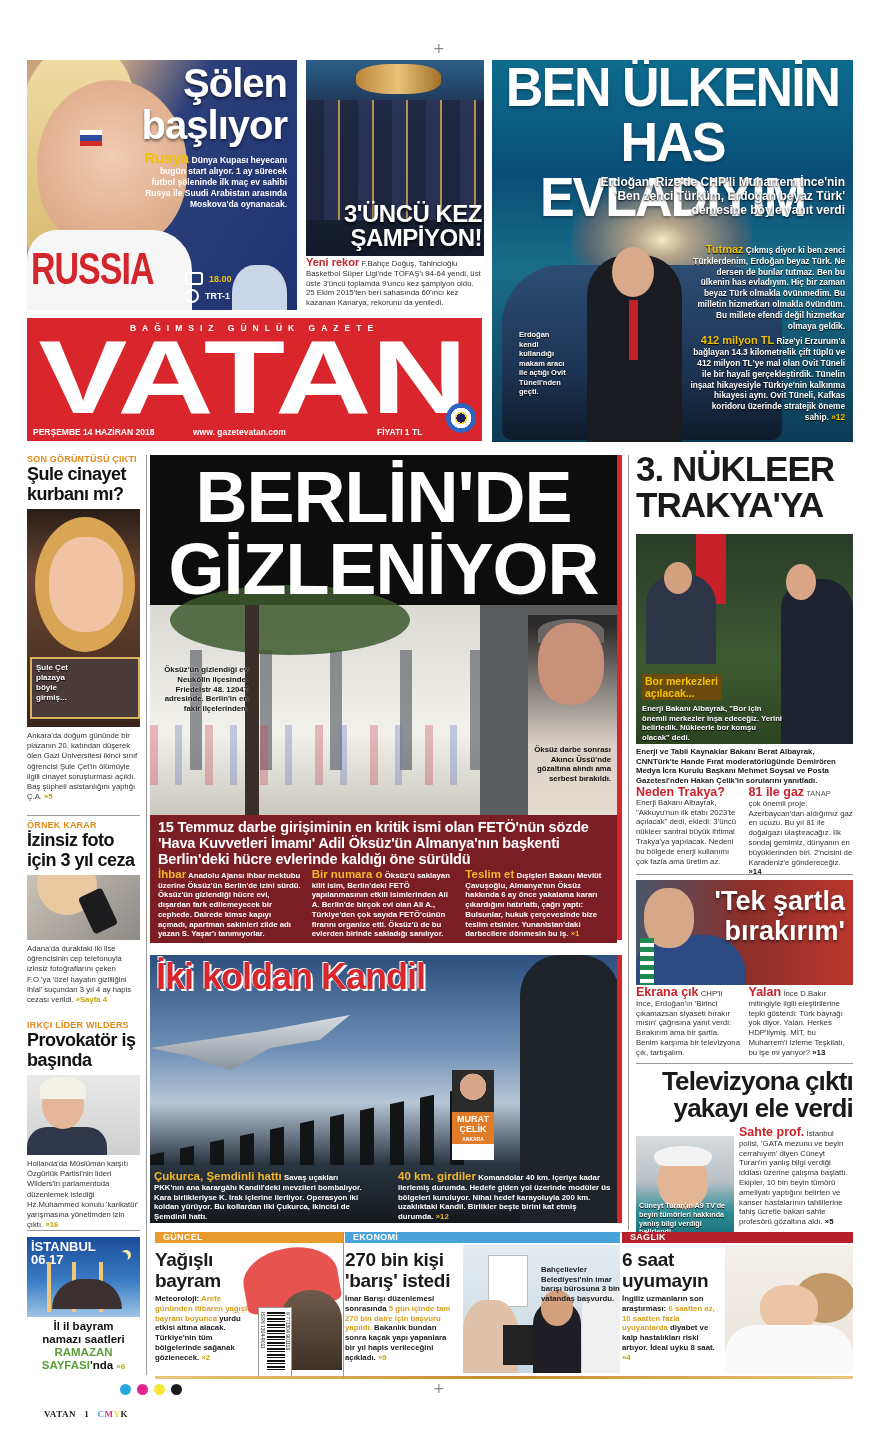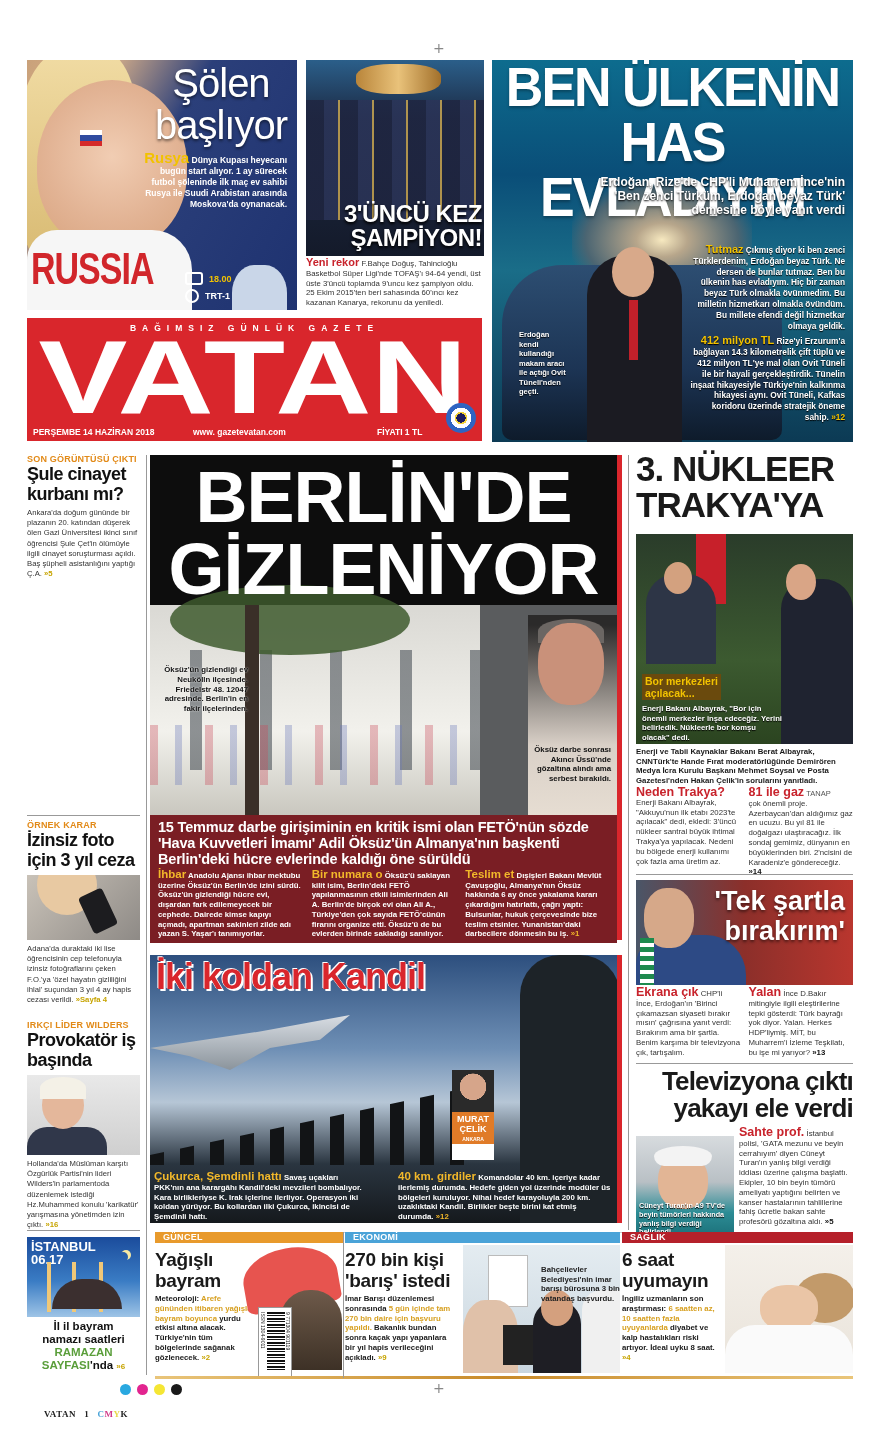--- a/index.html
+++ b/index.html
@@ -8,21 +8,21 @@
   .abs { position: absolute; }
   .crop-mark { position: absolute; color: #888; font-size: 14px; line-height: 14px; font-family: "DejaVu Sans", sans-serif; }
 
   
   .promo-russia { left: 27px; top: 60px; width: 270px; height: 250px; background: linear-gradient(120deg, #c9a17a 0%, #d8b08a 20%, #2b3f7a 45%, #1e3270 100%); overflow: hidden; }
   .promo-russia .face { position: absolute; left: 10px; top: 20px; width: 150px; height: 170px; border-radius: 50% 50% 45% 45%; background: radial-gradient(circle at 50% 45%, #f1cdb3 0%, #e2b394 55%, #d7a27c 100%); }
   .promo-russia .hair { position: absolute; left: -10px; top: -10px; width: 120px; height: 230px; background: linear-gradient(180deg,#f1dca4,#d6b76e); border-radius: 40% 30% 20% 40%; }
   .promo-russia .flag { position: absolute; left: 53px; top: 70px; width: 22px; height: 16px; background: linear-gradient(#fff 0 33%, #2f4ba0 33% 66%, #d52a2a 66%); }
   .promo-russia .shirt { position: absolute; left: 0; top: 170px; width: 165px; height: 90px; background: #f6f6f6; border-radius: 30px 40px 0 0; }
   .promo-russia .shirt-text { position: absolute; left: 4px; top: 190px; font-family: "Liberation Sans", sans-serif; font-weight: 900; font-size: 34px; color: #d1262b; letter-spacing: -1px; transform: scaleY(1.3); }
-  .promo-russia .title { position: absolute; right: 10px; top: 2px; text-align: center; font-weight: 400; font-size: 40px; line-height: 42px; color: #fff; letter-spacing: -1px; text-shadow: 0 2px 3px rgba(0,0,0,.5); }
+  .promo-russia .title { position: absolute; right: 10px; top: 2px; text-align: right; font-weight: 700; font-size: 40px; line-height: 42px; color: #fff; letter-spacing: -1px; text-shadow: 0 2px 3px rgba(0,0,0,.5); }
   .promo-russia .kicker { color: #f2c200; font-weight: 700; font-size: 15px; }
   .promo-russia .blurb { position: absolute; right: 10px; top: 92px; width: 150px; text-align: right; font-size: 8.5px; line-height: 11px; color: #fff; font-weight: 700; }
   .promo-russia .tv { position: absolute; left: 158px; top: 212px; color: #fff; font-weight: 700; font-size: 9px; }
   .promo-russia .tv .row { display: flex; align-items: center; gap: 6px; margin-bottom: 4px; }
   .promo-russia .tv .ico { width: 18px; height: 13px; border: 2px solid #fff; border-radius: 3px; }
   .promo-russia .tv .clk { width: 14px; height: 14px; border: 2px solid #fff; border-radius: 50%; }
   .promo-russia .tv .val { color: #f2c200; }
   .promo-russia .mascot { position: absolute; left: 205px; top: 205px; width: 55px; height: 70px; background: #c9d6e8; border-radius: 40% 40% 20% 20%; }
 
   .promo-basket { left: 306px; top: 60px; width: 178px; height: 196px; background: linear-gradient(180deg,#2b5f8a 0%, #1c2a44 30%, #141a2a 100%); overflow: hidden; }
@@ -263,20 +263,27 @@
   <div class="logo">VATAN</div>
   <div class="date">PERŞEMBE 14 HAZİRAN 2018</div>
   <div class="url">www. gazetevatan.com</div>
   <div class="price">FİYATI 1 TL</div>
   <div class="eye"></div>
 </div>
 
 <div class="abs left-col" style="top:454px;">
   <div class="kicker-orange">SON GÖRÜNTÜSÜ ÇIKTI</div>
   <div class="left-head">Şule cinayet kurbanı mı?</div>
+  <div class="photo-sule" style="margin-top:5px;">
+    <div class="hair"></div>
+      <div class="face"></div>
+    <div class="inset">
+        <span>Şule Çet plazaya böyle girmiş...</span>
+      </div>
+  </div>
   <div class="left-body" style="margin-top:4px;">
     <span>Ankara'da doğum gününde bir plazanın 20. katından düşerek ölen Gazi Üniversitesi ikinci sınıf öğrencisi Şule Çet'in ölümüyle ilgili cinayet soruşturması açıldı. Baş şüpheli asistanlığını yaptığı Ç.A.</span>
     <span class="ref">»5</span>
   </div>
 </div>
 <div class="abs rule" style="left:27px;top:815px;width:113px;"></div>
 
 <div class="abs left-col" style="top:820px;">
   <div class="kicker-orange">ÖRNEK KARAR</div>
   <div class="left-head">İzinsiz foto için 3 yıl ceza</div>

